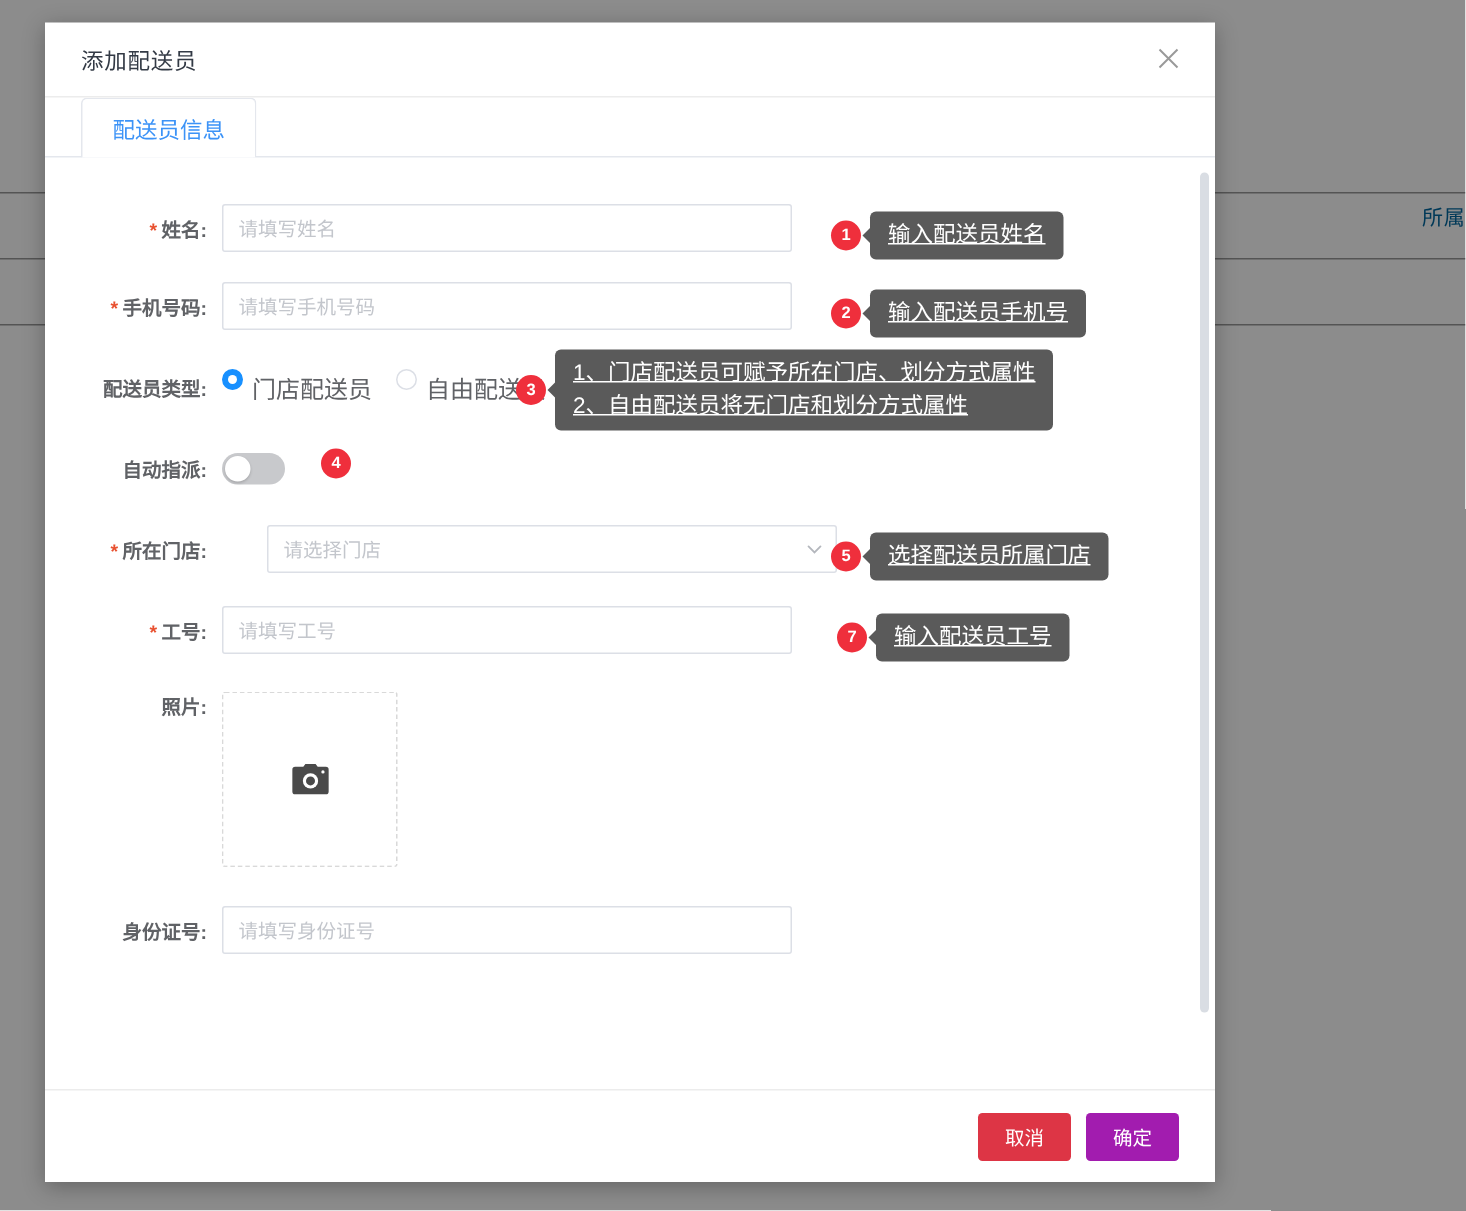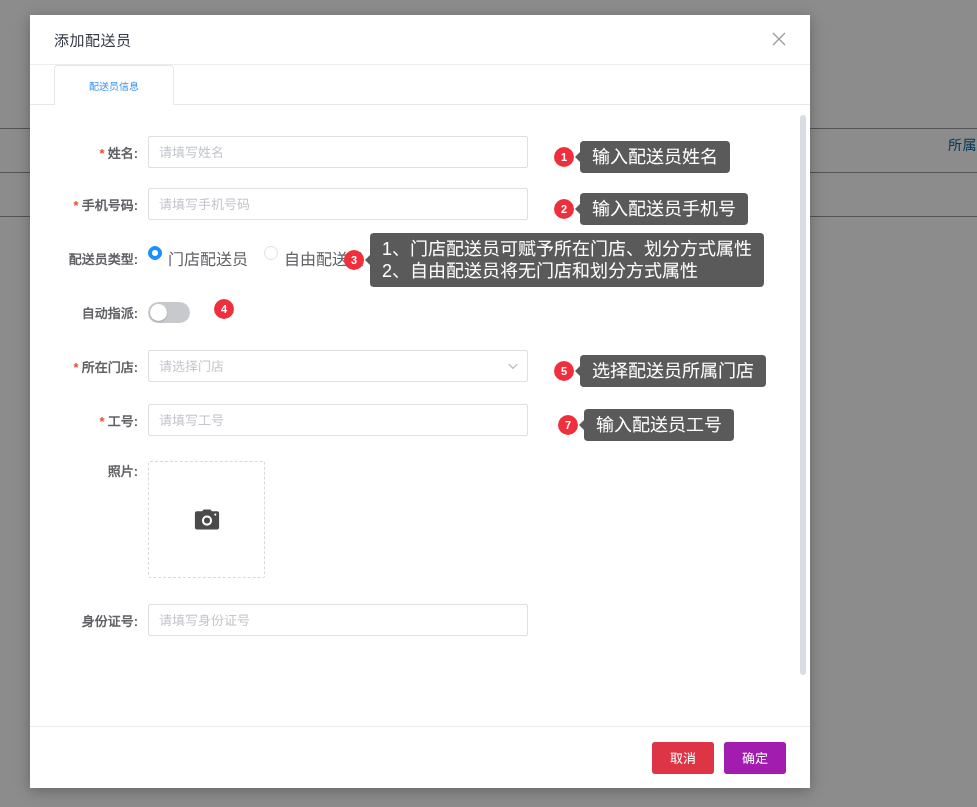--- a/index.html
+++ b/index.html
@@ -69,23 +69,23 @@
   #tabs {
     flex: 0 0 auto;
     height: 40px;
     padding-left: 24px;
     border-bottom: 1px solid #e4e7ed;
     display: flex; align-items: flex-end;
     background: #fff;
   }
   .tab {
     height: 39px;
-    padding: 0 34px;
+    padding: 0 20px;
     display: flex; align-items: center;
-    font-size: 10px;
+    font-size: 15px;
     color: #8c8c8c;
     cursor: pointer;
     border: 1px solid transparent;
     border-bottom: none;
     background: transparent;
     position: relative;
     border-radius: 4px 4px 0 0;
   }
   .tab.active {
     color: #3c93f7;
@@ -227,25 +227,26 @@
     display: flex; align-items: center; justify-content: center;
     flex: 0 0 20px;
     font-weight: 600;
     z-index: 2;
   }
   .tip {
     position: relative;
     margin-left: 6px;
     background: #5a5a5a;
     color: #ffffff;
-    font-size: 18px;
+    font-size: 15px;
     line-height: 22px;
     padding: 5px 12px;
     border-radius: 4px;
     white-space: pre;
+    text-decoration: underline;
   }
   .tip::before {
     content: "";
     position: absolute;
     left: -5px; top: 50%;
     transform: translateY(-50%);
     border-top: 6px solid transparent;
     border-bottom: 6px solid transparent;
     border-right: 6px solid #5a5a5a;
   }
@@ -354,21 +355,21 @@
         <span>自动指派:</span>
       </div>
       <div class="form-control">
         <span class="switch"></span>
       </div>
       <div class="annot" style="left:184px; top:14px;">
         <div class="badge">4</div>
       </div>
     </div>
 
-    <div class="form-row" style="height:54px;">
+    <div class="form-row" style="height:54px;gap:30px;">
       <div class="form-label">
         <span class="req">*</span><span>所在门店:</span>
       </div>
       <div class="form-control">
         <div class="select-box">
           <input class="text-input" type="text" readonly="" placeholder="请选择门店" style="">
           <span class="select-caret">
             <svg width="12" height="12" viewBox="0 0 12 12" aria-hidden="true">
               <path d="M2 4.3 L6 8.3 L10 4.3" stroke="#b4b7bd" stroke-width="1.2" fill="none" stroke-linecap="round"></path>
             </svg>

